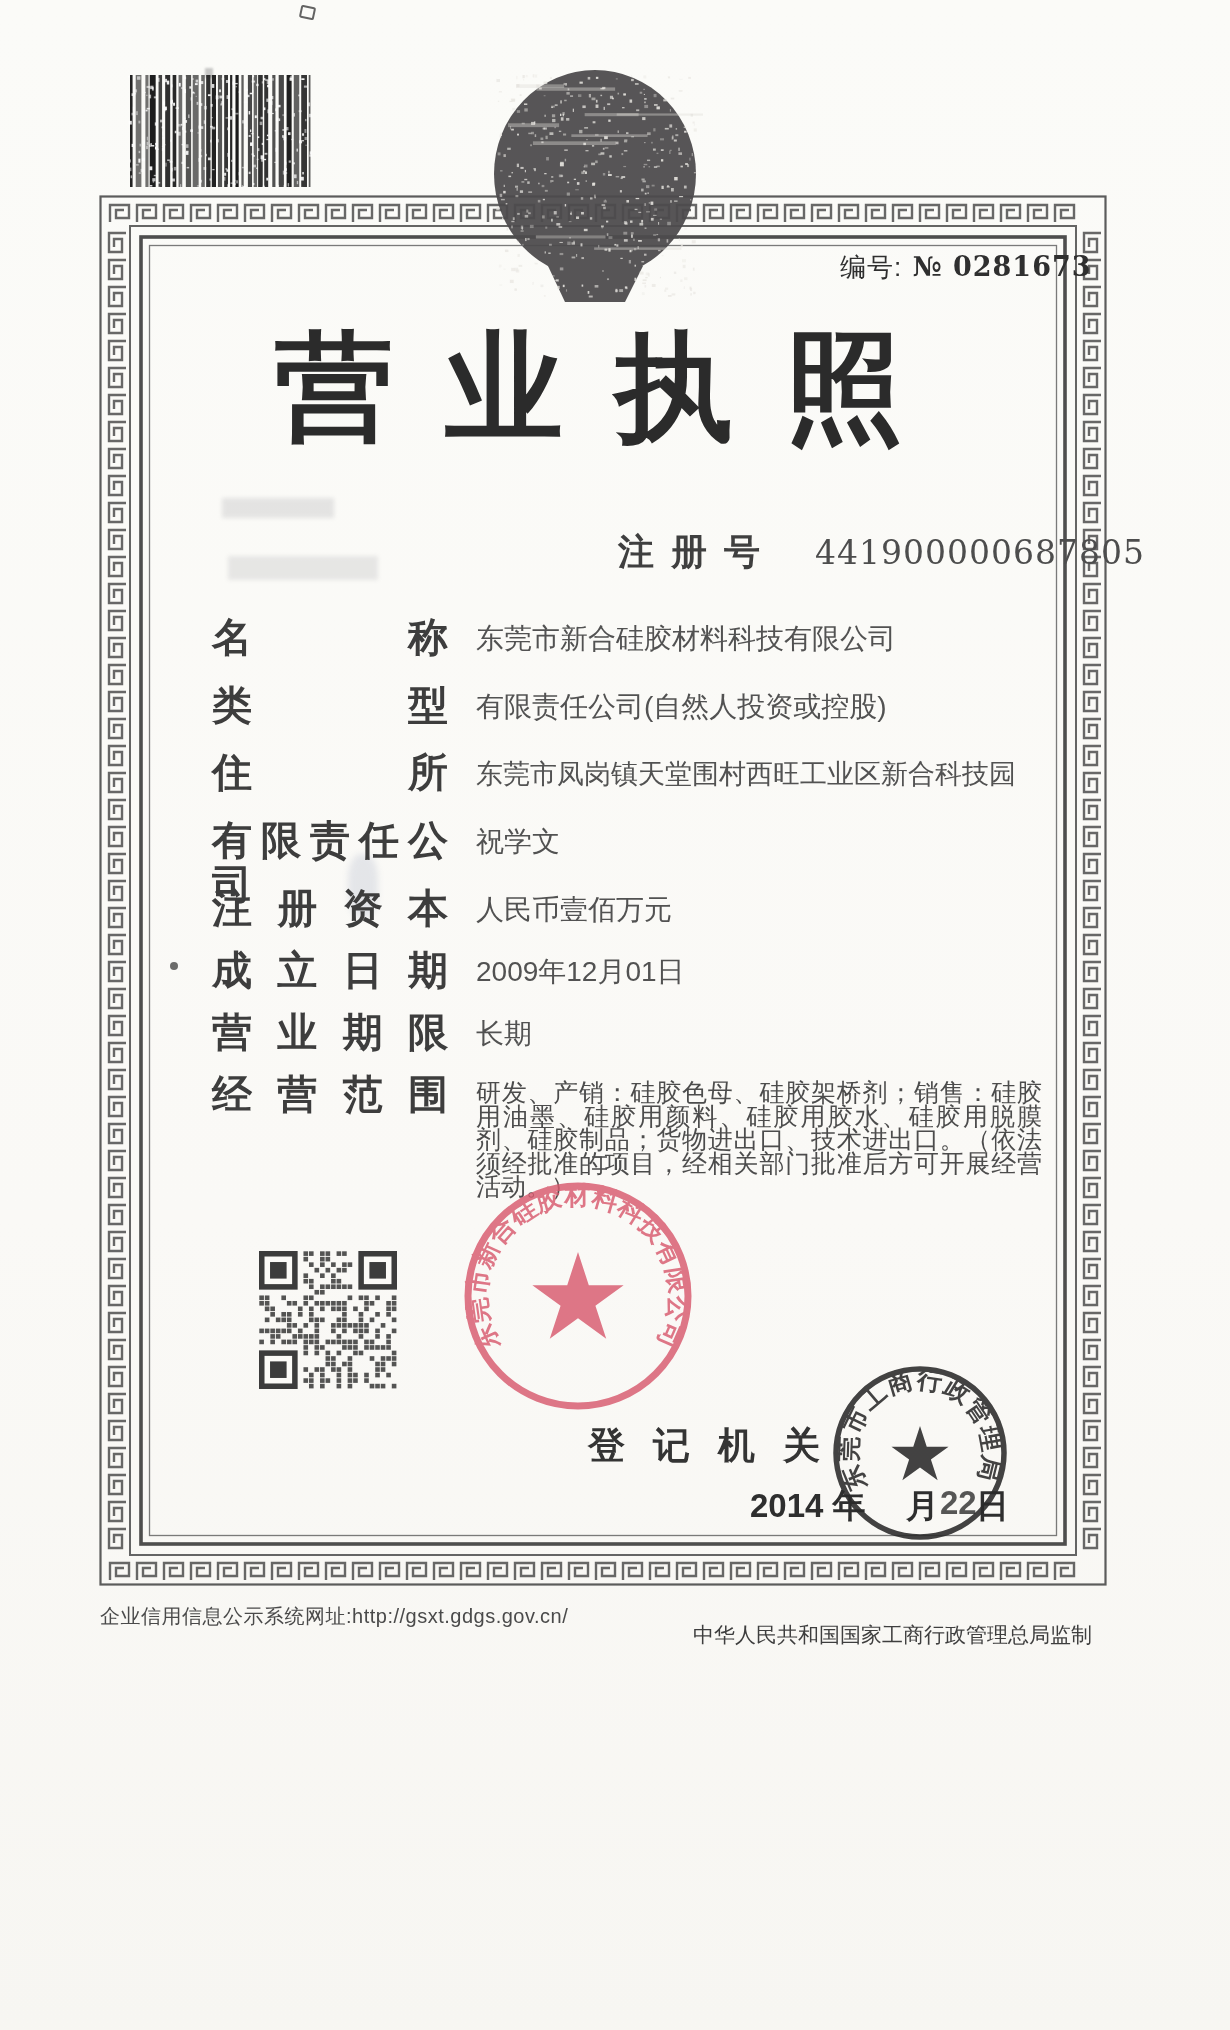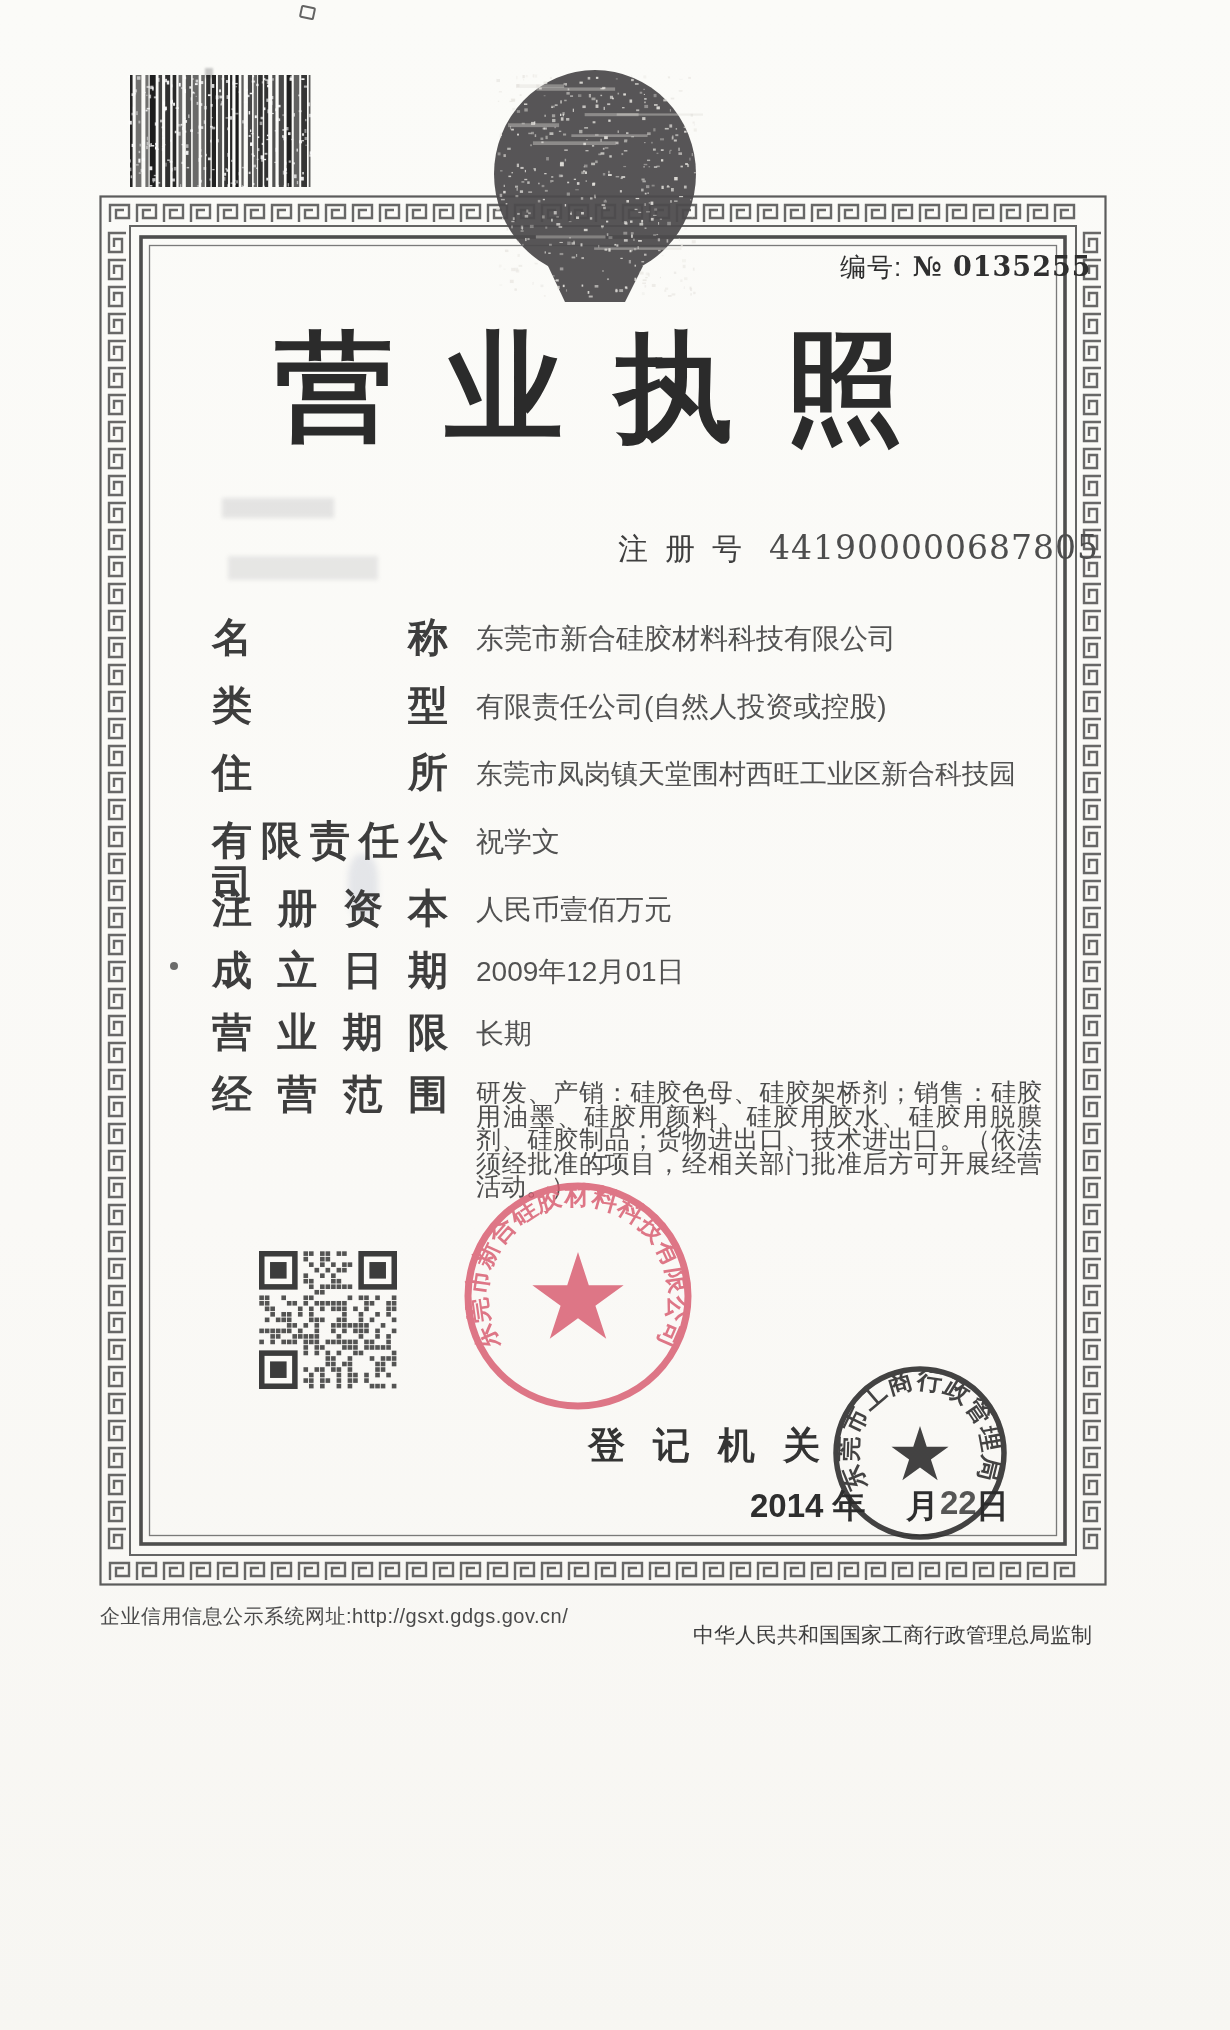--- a/index.html
+++ b/index.html
@@ -17,22 +17,22 @@
   #emblem-box{left:488px;top:64px;width:215px;height:240px;z-index:4;opacity:.94;}
   
   .serial{left:840px;top:250px;z-index:3;font-size:26px;color:#2f2f2f;letter-spacing:1px;white-space:nowrap;}
   .serial .no{font-family:"DejaVu Serif","Liberation Serif",serif;font-weight:600;font-size:27px;margin-left:10px;}
   
   .title{left:0;top:322px;width:1230px;text-align:center;z-index:3;
     font-size:118px;line-height:130px;font-weight:900;color:#2b2b2b;
     letter-spacing:52px;box-sizing:border-box;white-space:nowrap;}
   
   .regline{left:618px;top:528px;z-index:3;white-space:nowrap;display:flex;align-items:baseline;}
-  .regline .lbl{font-size:30px;font-weight:400;letter-spacing:17px;color:#3f3f3f;}
-  .regline .num{font-family:"DejaVu Serif","Liberation Serif",serif;font-size:33px;color:#4d4d4d;margin-left:10px;letter-spacing:1px;}
+  .regline .lbl{font-size:36px;font-weight:700;letter-spacing:17px;color:#3f3f3f;}
+  .regline .num{font-family:"DejaVu Serif","Liberation Serif",serif;font-size:33px;color:#4d4d4d;margin-left:38px;letter-spacing:1px;}
   
   .row{position:absolute;left:212px;display:flex;align-items:flex-start;z-index:3;}
   .row-label{width:236px;flex:0 0 236px;font-size:40px;line-height:44px;font-weight:700;color:#3d3d3d;
     text-align:justify;text-align-last:justify;text-justify:inter-character;}
   .row-value{margin-left:28px;font-size:28px;line-height:34px;color:#525252;padding-top:7px;white-space:nowrap;}
   .row-value.addr{font-size:27px;}
   .row-value.scope-text{font-size:25px;line-height:23.5px;color:#4c4c4c;width:566px;white-space:normal;padding-top:9px;text-align:justify;}
   
   #qr-box{left:259px;top:1251px;width:138px;height:138px;z-index:3;}
   
@@ -799,21 +799,21 @@
       <rect x="96.66662264615297" y="49.114720488432795" width="53.937761266715825" height="3.1027782359160483" fill="#dedcd6" opacity="0.4"></rect>
       <rect x="44.91644635796547" y="77.32006958918646" width="82.93689410667866" height="3.719647925812751" fill="#dedcd6" opacity="0.4"></rect>
       <rect x="106.15096490830183" y="183.38756742188707" width="87.29530631098896" height="2.464630200061947" fill="#dedcd6" opacity="0.4"></rect>
       <rect x="83.3536434918642" y="70.28896567644551" width="76.21676327195019" height="2.6974285994656384" fill="#dedcd6" opacity="0.4"></rect>
       <rect x="128.69968924671412" y="49.40494396025315" width="92.33623613137752" height="2.284895407501608" fill="#dedcd6" opacity="0.4"></rect>
       <rect x="20.01845359802246" y="59.2720580403693" width="51.096732835285366" height="3.8784974706359208" fill="#dedcd6" opacity="0.4"></rect>
       <rect x="48.466772101819515" y="23.421484960708767" width="78.67105106357485" height="3.365610143635422" fill="#dedcd6" opacity="0.4"></rect>
     </svg>
 
   <div class="abs serial">
-    <span>编号:</span><span class="no">№ 0135255</span>
+    <span>编号:</span><span class="no">№ 0281673</span>
   </div>
 
   <div class="abs title">营业执照</div>
 
   <div class="abs regline">
     <span class="lbl">注册号</span>
     <span class="num">441900000687805</span>
   </div>
 
   <div class="row" style="top:615px">

